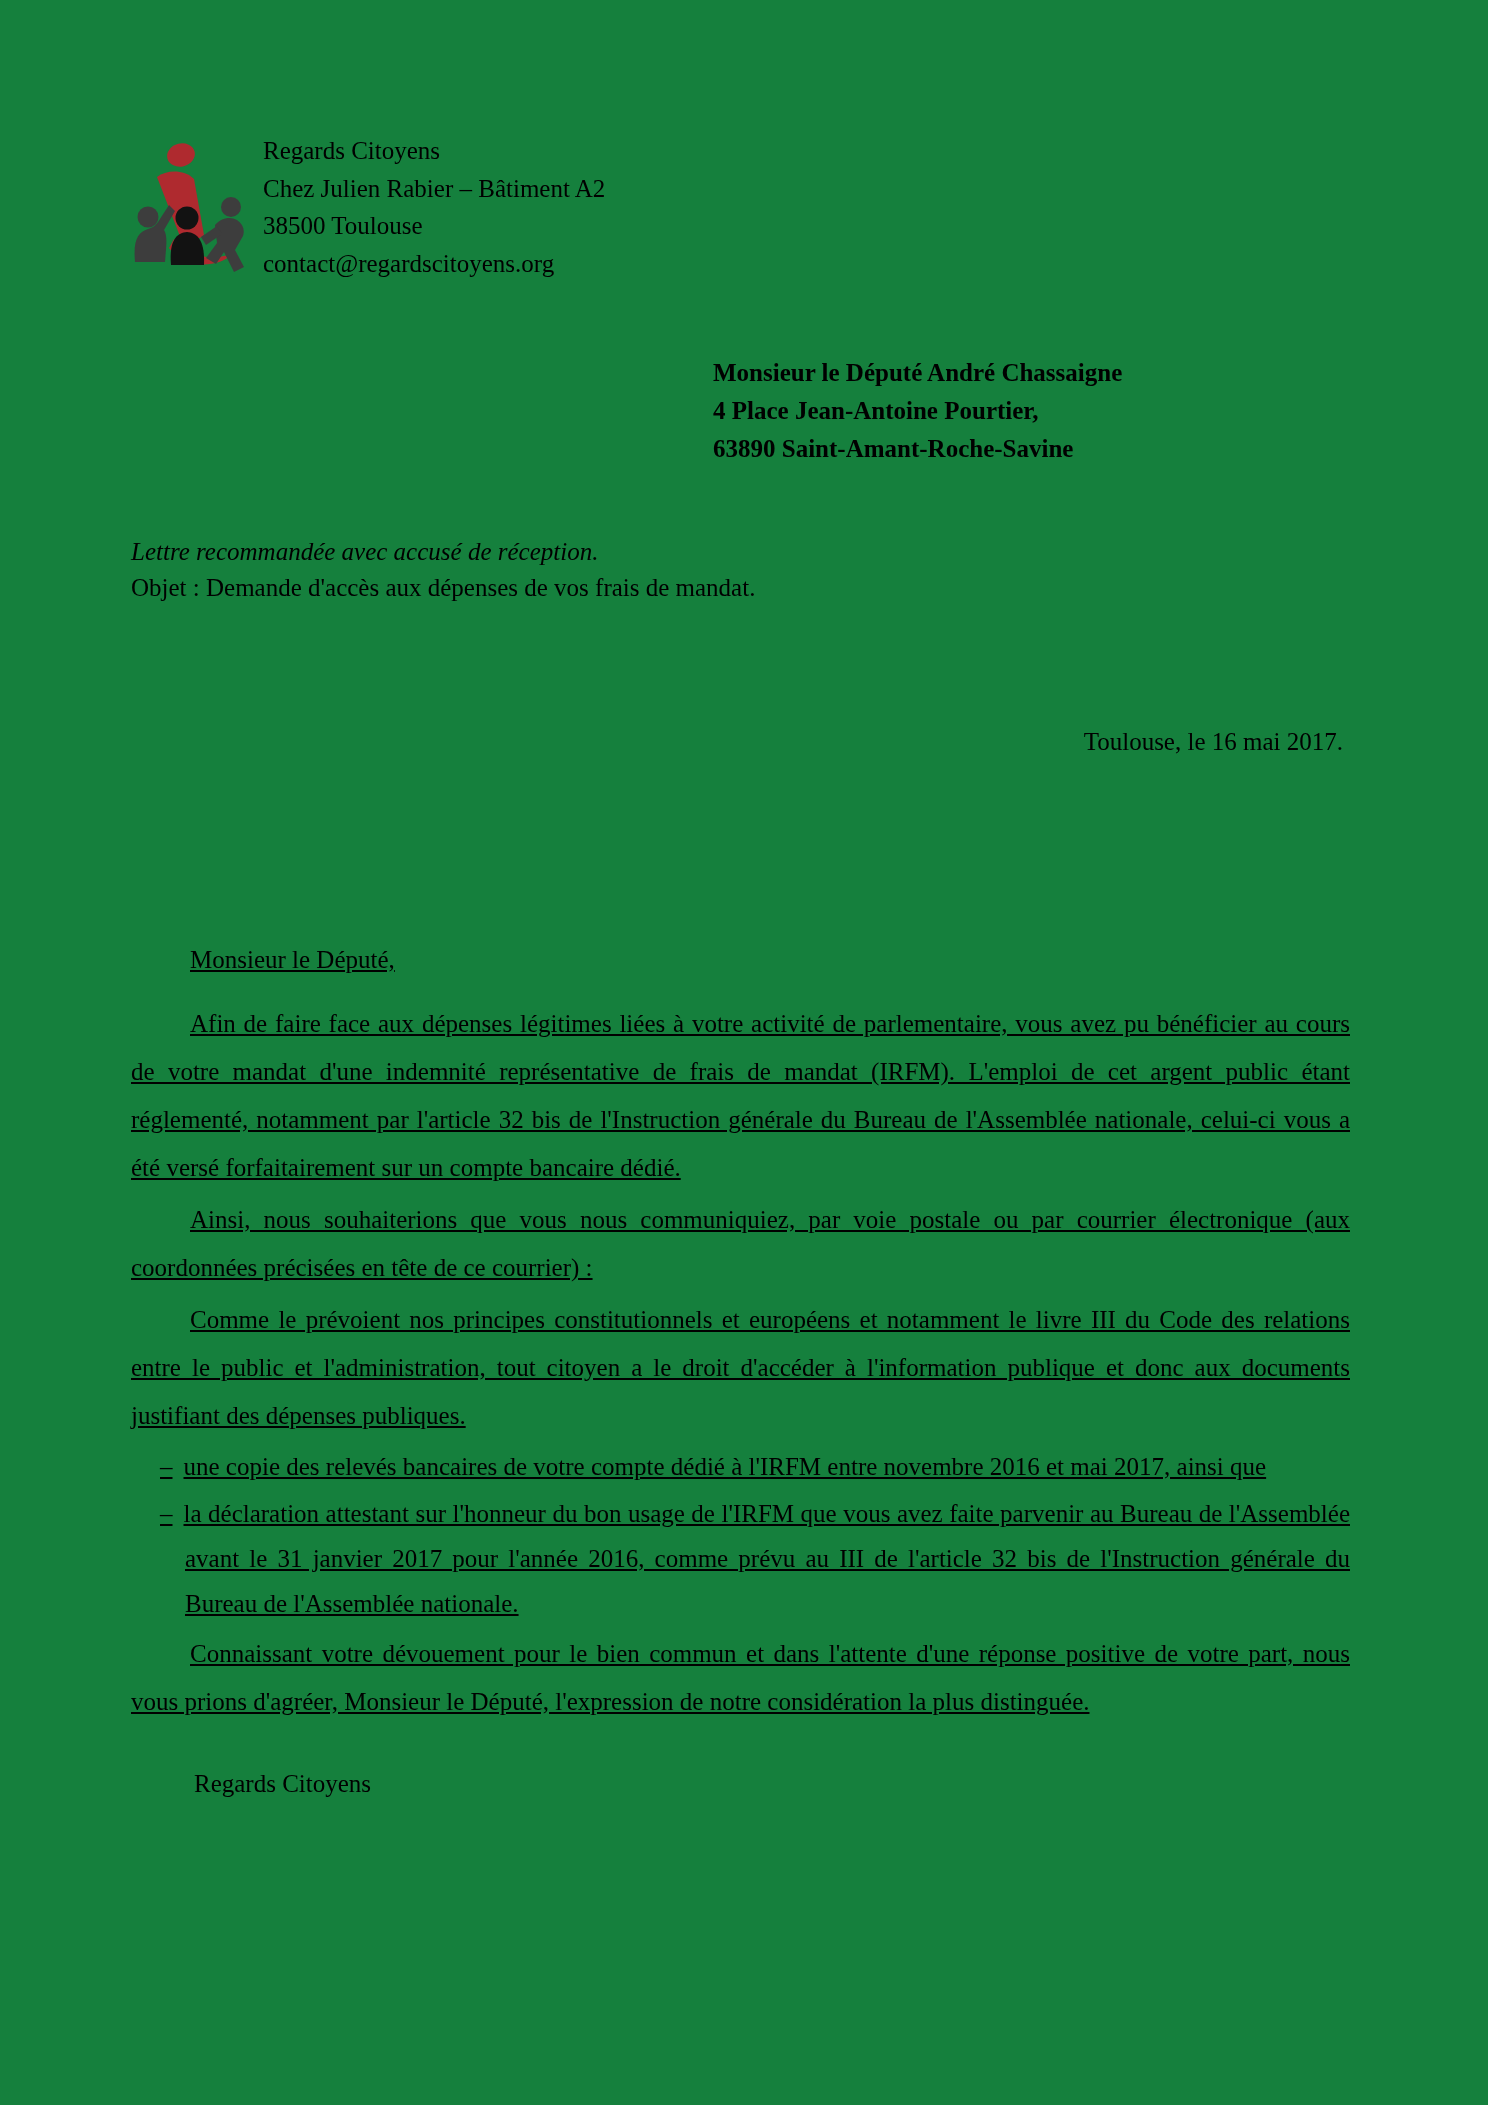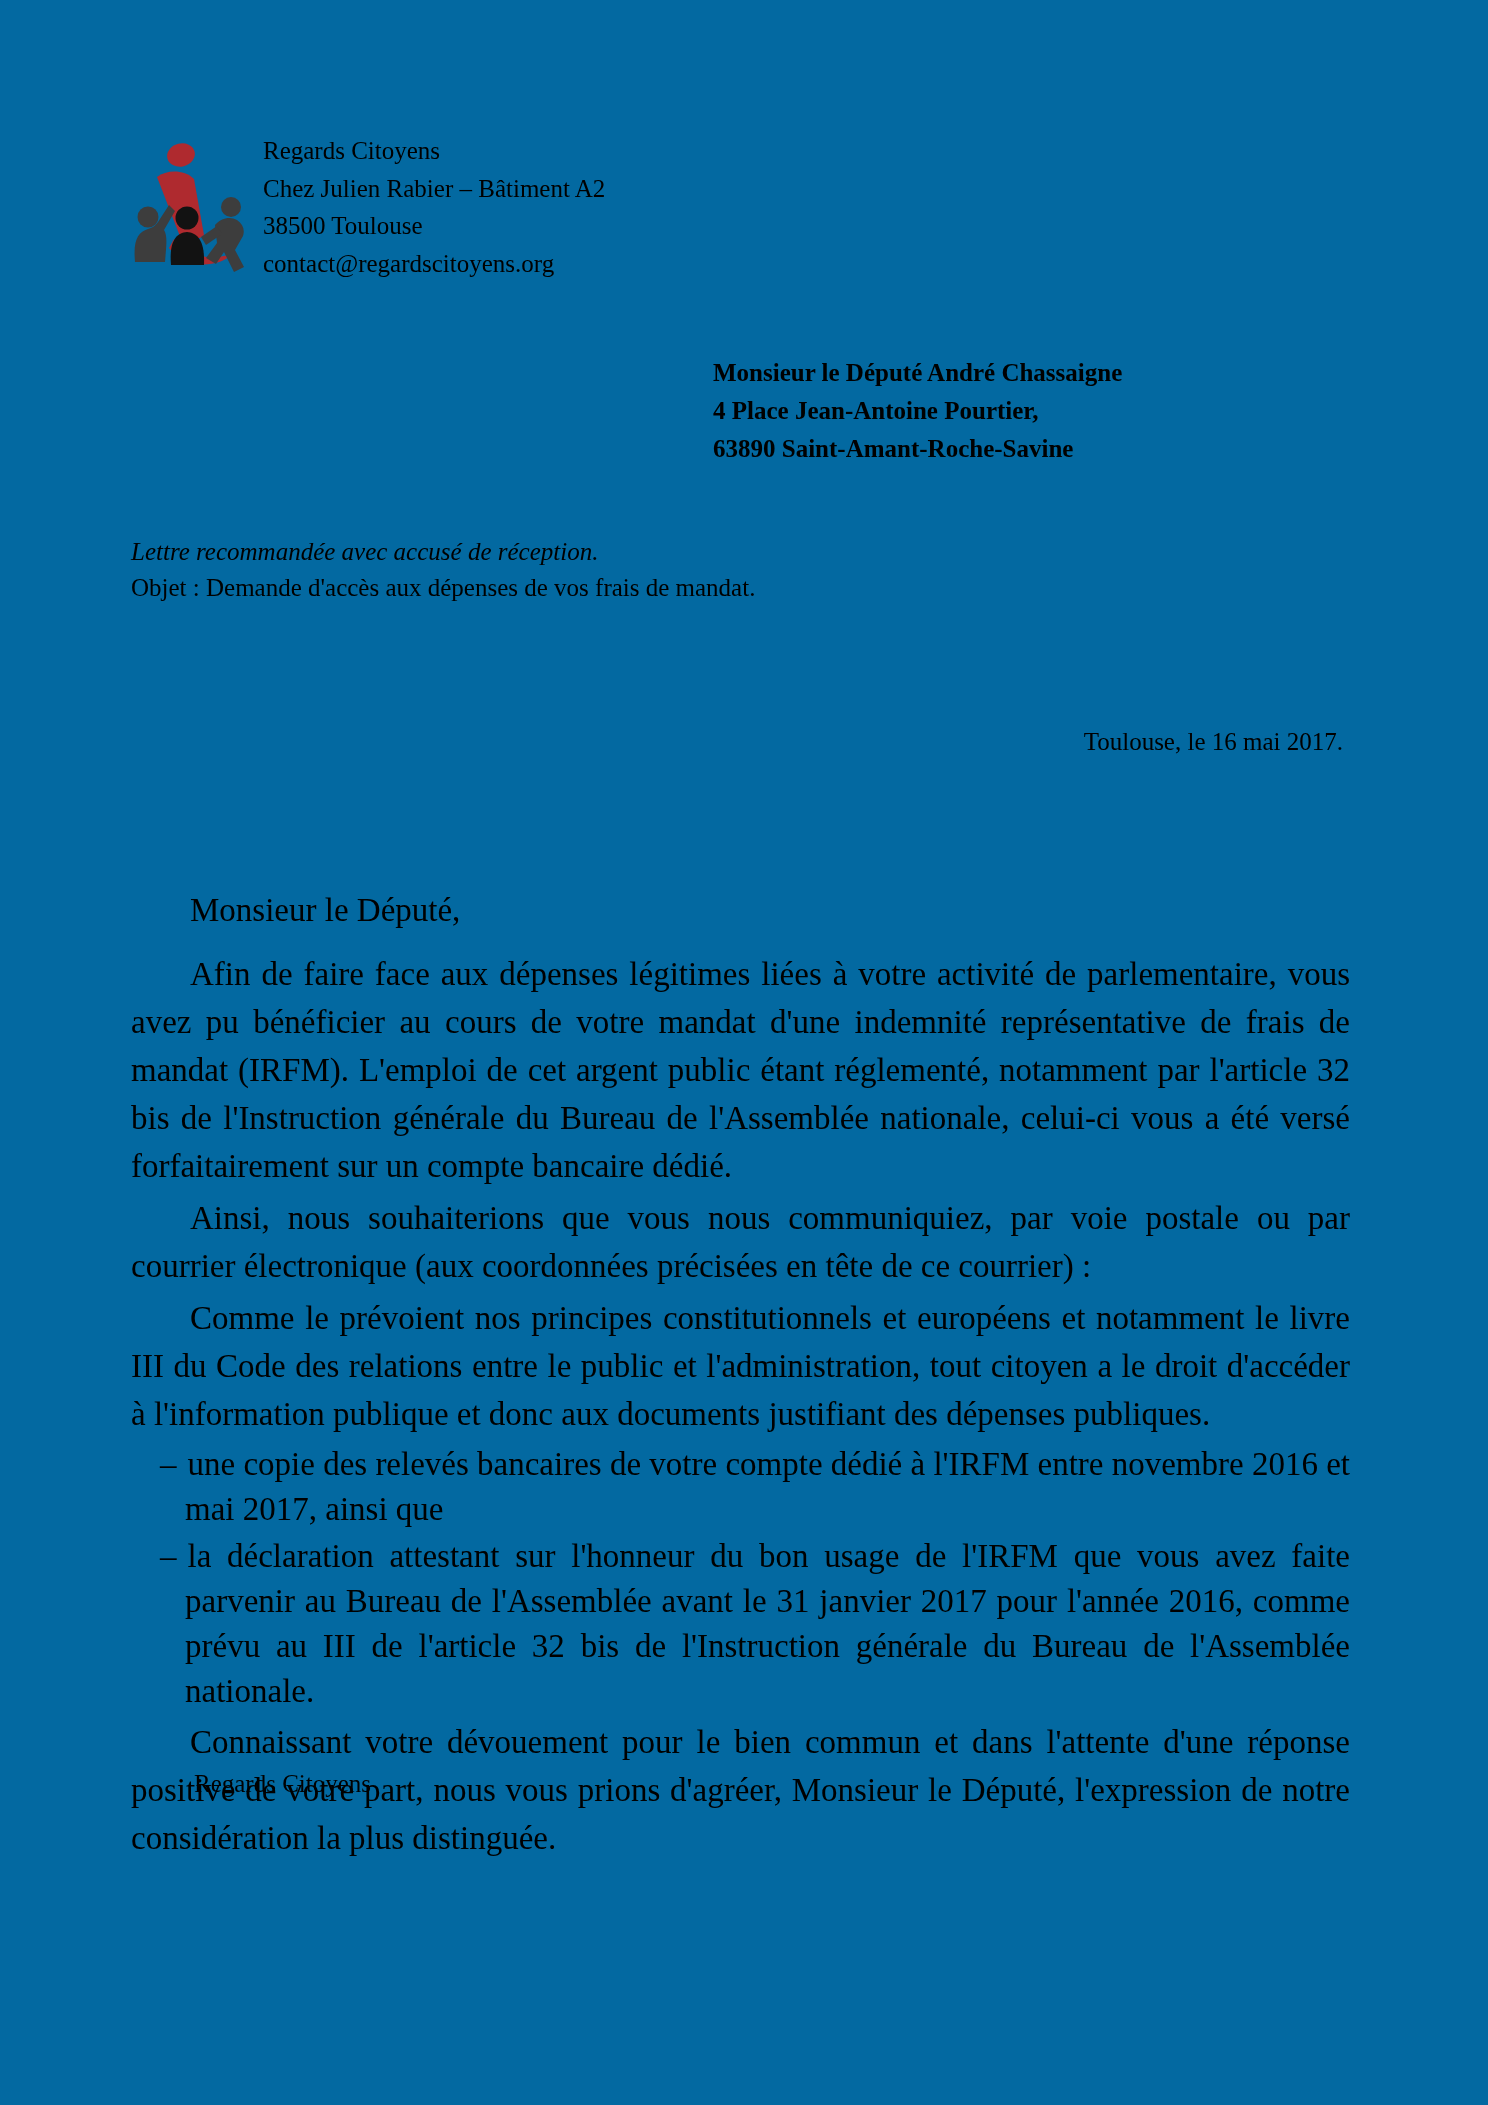--- a/index.html
+++ b/index.html
@@ -1,37 +1,37 @@
 <!DOCTYPE html>
 <html lang="fr"><head>
 <meta charset="utf-8">
 <style>
   html, body { margin: 0; padding: 0; background: #ffffff; }
   .page {
     position: relative;
     width: 1488px;
     height: 2105px;
-    background: #0369a1;
+    background: #15803d;
     font-family: "Liberation Serif", serif;
     color: #000000;
     overflow: hidden;
   }
   .logo { position: absolute; left: 122px; top: 140px; width: 130px; height: 135px; }
   .sender { position: absolute; left: 263px; top: 132px; font-size: 25px; line-height: 37.5px; }
   .sender .email { }
   .recipient {
     position: absolute; left: 713px; top: 322px;
     font-size: 25px; line-height: 38px; font-weight: bold; margin-top: 32px;
   }
   .refblock { position: absolute; left: 131px; top: 534px; font-size: 25px; line-height: 36px; }
   .registered { font-style: italic; }
   .dateline { position: absolute; right: 145px; top: 724px; font-size: 25px; line-height: 36px; }
   .body {
-    position: absolute; left: 131px; top: 886px; width: 1219px;
-    font-size: 33px; line-height: 48px; text-align: justify;
+    position: absolute; left: 131px; top: 936px; width: 1219px;
+    font-size: 25px; line-height: 48px; text-align: justify; text-decoration: underline;
   }
   .body p { margin: 0 0 4px 0; text-indent: 59px; }
   .body p.salutation { margin-bottom: 16px; }
   ul.demands { list-style: none; margin: 0 0 4px 29px; padding: 0; }
   ul.demands li { padding-left: 25px; text-indent: -25px; line-height: 45px; margin-bottom: 2px; }
   ul.demands .dash { margin-right: 11px; }
   .signature { position: absolute; left: 194px; top: 1766px; font-size: 25px; line-height: 36px; }
 </style>
 </head>
 <body>

